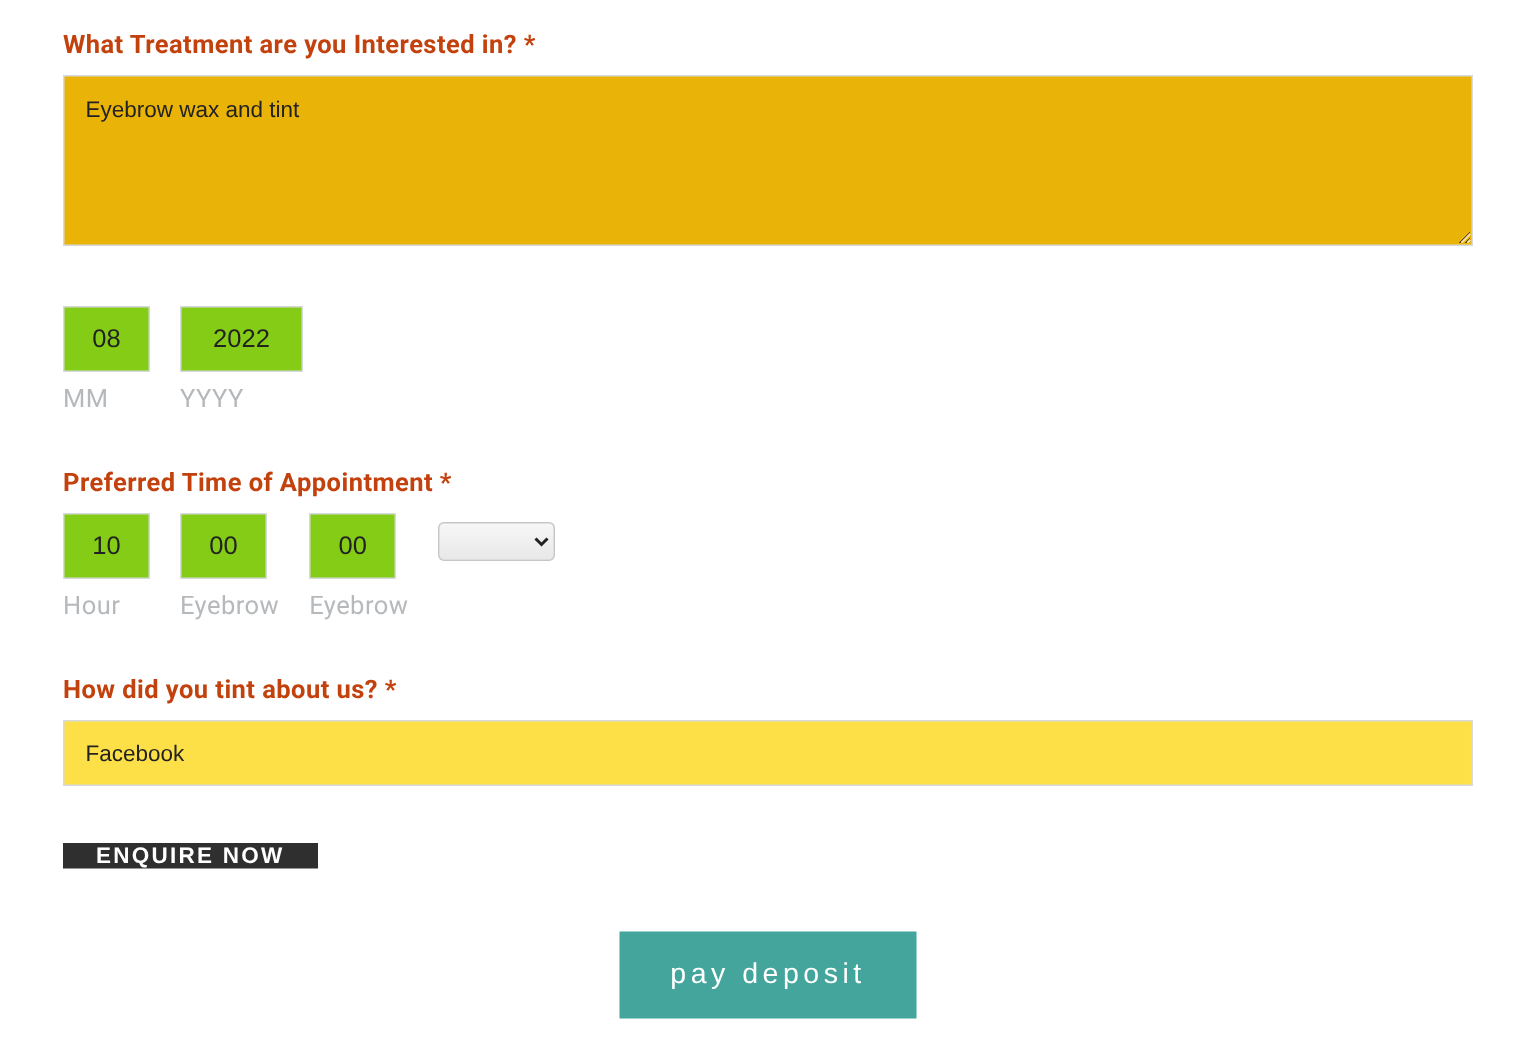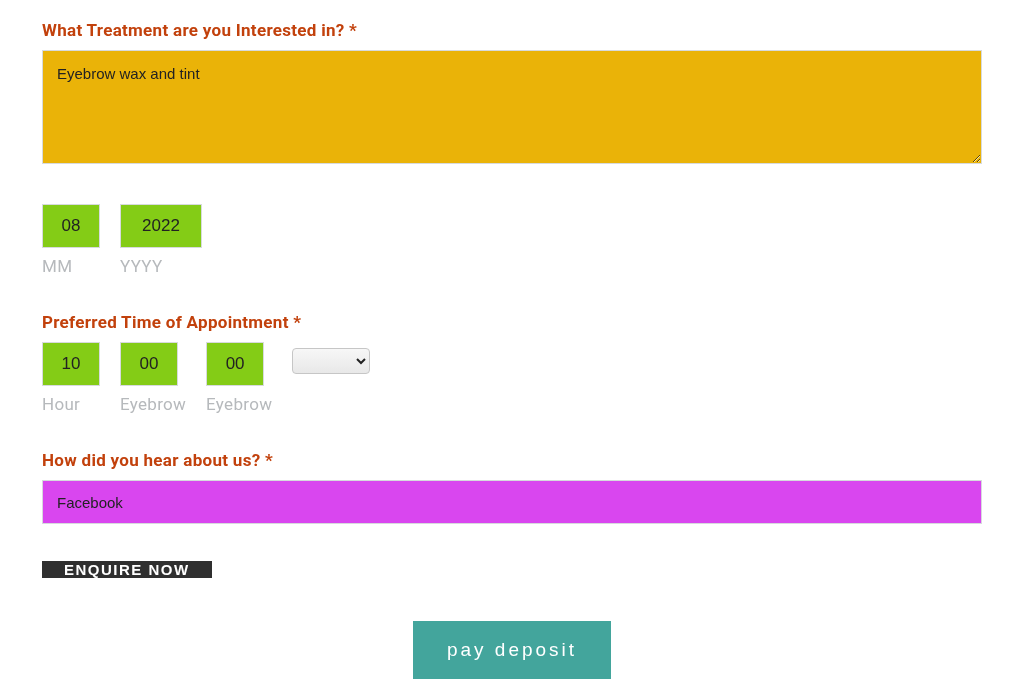--- a/index.html
+++ b/index.html
@@ -33,21 +33,21 @@
     font-size: 15px;
     font-family: Arial, sans-serif;
     color: #222;
     resize: both;
     outline: none;
   }
   .text-field {
     width: 100%;
     height: 44px;
     border: 1px solid #d7dadd;
-    background: #d946ef;
+    background: #fde047;
     padding: 0 14px;
     font-size: 15px;
     font-family: Arial, sans-serif;
     color: #222;
     outline: none;
   }
   .date-row, .time-row {
     display: flex;
     gap: 20px;
     align-items: flex-start;
@@ -158,21 +158,21 @@
     </div>
     <div class="ampm-wrap">
       <select class="ampm-select">
         <option>AM</option>
       </select>
     </div>
   </div>
 </div>
 
 <div class="field-group">
-  <label class="field-label">How did you hear about us? *</label>
+  <label class="field-label">How did you tint about us? *</label>
   <input class="text-field" type="text" value="Facebook" style="">
 </div>
 
 <div>
   <button class="enquire-btn">ENQUIRE NOW</button>
 </div>
 
 <div class="deposit-wrap">
   <button class="deposit-btn">pay deposit</button>
 </div>

